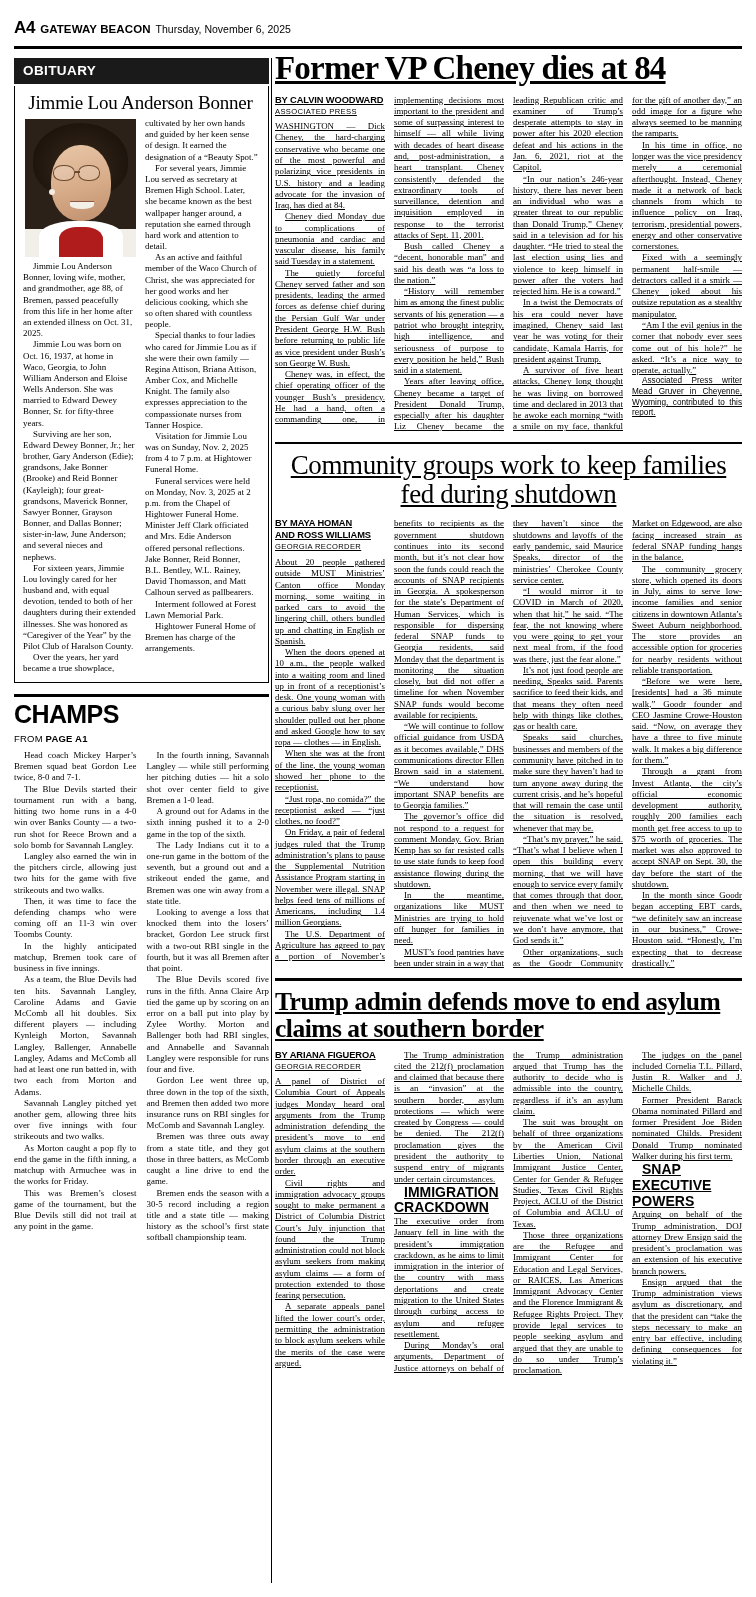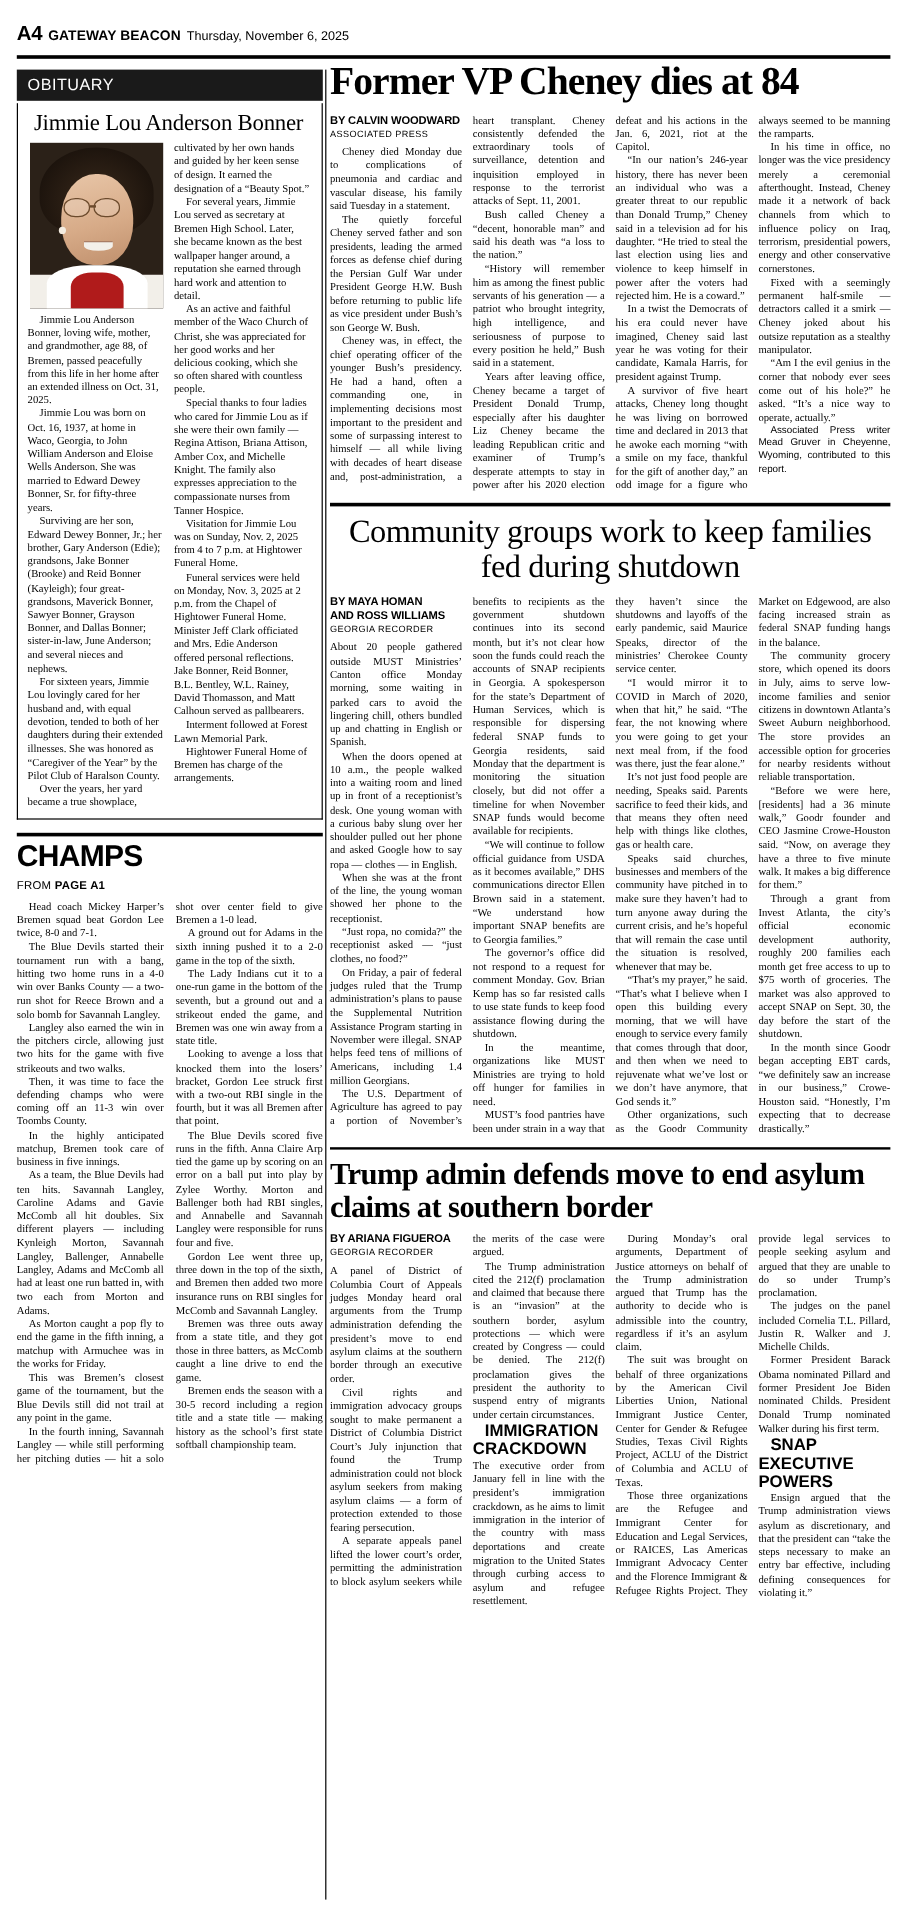--- a/index.html
+++ b/index.html
@@ -29,32 +29,32 @@
     font-family: "Liberation Sans", sans-serif;
     font-weight: normal; font-size: 10.5px;
   }
   .mast-rule {
     position: absolute; left: 14px; top: 46px; width: 728px;
     height: 2.5px; background: #000;
   }
 
   
   .col-left  { position: absolute; left: 14px;  top: 58px; width: 255px; }
-  .col-right { position: absolute; left: 275px; top: 52px; width: 467px; }
+  .col-right { position: absolute; left: 275px; top: 52px; width: 467px; text-decoration: underline; }
 
   .vrule-main {
     position: absolute; left: 271px; top: 58px; width: 1px; height: 1525px;
     background: #000;
   }
 
   
   .obit-flag {
     background: #1a1a1a; color: #fff;
     font-family: "Liberation Sans", sans-serif;
-    font-weight: normal; font-size: 13.5px; letter-spacing: 0.4px;
+    font-weight: bold; font-size: 13.5px; letter-spacing: 0.4px;
     padding: 5px 9px 6px 9px;
     width: 255px;
   }
   .obit-box {
     border: 1.2px solid #000; border-top: none;
     width: 255px; padding: 7px 10px 8px 8px; margin-top: 2px;
   }
   .obit-name {
     font-size: 19px; line-height: 1.06; text-align: center;
     font-family: "Liberation Serif", serif; font-weight: normal;
@@ -241,20 +241,21 @@
       <div class="champs-from">
         <span>FROM </span><b>PAGE A1</b>
       </div>
       <div class="champs-cols">
         <p>Head coach Mickey Harper’s Bremen squad beat Gordon Lee twice, 8-0 and 7-1.</p>
         <p>The Blue Devils started their tournament run with a bang, hitting two home runs in a 4-0 win over Banks County — a two-run shot for Reece Brown and a solo bomb for Savannah Langley.</p>
         <p>Langley also earned the win in the pitchers circle, allowing just two hits for the game with five strikeouts and two walks.</p>
         <p>Then, it was time to face the defending champs who were coming off an 11-3 win over Toombs County.</p>
         <p>In the highly anticipated matchup, Bremen took care of business in five innings.</p>
         <p>As a team, the Blue Devils had ten hits. Savannah Langley, Caroline Adams and Gavie McComb all hit doubles. Six different players — including Kynleigh Morton, Savannah Langley, Ballenger, Annabelle Langley, Adams and McComb all had at least one run batted in, with two each from Morton and Adams.</p>
+        <p>Savannah Langley pitched yet another gem, allowing three hits over five innings with four strikeouts and two walks.</p>
         <p>As Morton caught a pop fly to end the game in the fifth inning, a matchup with Armuchee was in the works for Friday.</p>
         <p>This was Bremen’s closest game of the tournament, but the Blue Devils still did not trail at any point in the game.</p>
         <p>In the fourth inning, Savannah Langley — while still performing her pitching duties — hit a solo shot over center field to give Bremen a 1-0 lead.</p>
         <p>A ground out for Adams in the sixth inning pushed it to a 2-0 game in the top of the sixth.</p>
         <p>The Lady Indians cut it to a one-run game in the bottom of the seventh, but a ground out and a strikeout ended the game, and Bremen was one win away from a state title.</p>
         <p>Looking to avenge a loss that knocked them into the losers’ bracket, Gordon Lee struck first with a two-out RBI single in the fourth, but it was all Bremen after that point.</p>
         <p>The Blue Devils scored five runs in the fifth. Anna Claire Arp tied the game up by scoring on an error on a ball put into play by Zylee Worthy. Morton and Ballenger both had RBI singles, and Annabelle and Savannah Langley were responsible for runs four and five.</p>
         <p>Gordon Lee went three up, three down in the top of the sixth, and Bremen then added two more insurance runs on RBI singles for McComb and Savannah Langley.</p>
         <p>Bremen was three outs away from a state title, and they got those in three batters, as McComb caught a line drive to end the game.</p>
         <p>Bremen ends the season with a 30-5 record including a region title and a state title — making history as the school’s first state softball championship team.</p>
@@ -264,20 +265,21 @@
 
   <div class="col-right">
 
     <div class="story">
       <div class="hl-cheney">Former VP Cheney dies at 84</div>
       <div class="body4">
         <div class="first-col-head">
           <div class="byline">BY CALVIN WOODWARD</div>
           <div class="byline-org">ASSOCIATED PRESS</div>
         </div>
+        <p class="noind">WASHINGTON — Dick Cheney, the hard-charging conservative who became one of the most powerful and polarizing vice presidents in U.S. history and a leading advocate for the invasion of Iraq, has died at 84.</p>
         <p>Cheney died Monday due to complications of pneumonia and cardiac and vascular disease, his family said Tuesday in a statement.</p>
         <p>The quietly forceful Cheney served father and son presidents, leading the armed forces as defense chief during the Persian Gulf War under President George H.W. Bush before returning to public life as vice president under Bush’s son George W. Bush.</p>
         <p>Cheney was, in effect, the chief operating officer of the younger Bush’s presidency. He had a hand, often a commanding one, in implementing decisions most important to the president and some of surpassing interest to himself — all while living with decades of heart disease and, post-administration, a heart transplant. Cheney consistently defended the extraordinary tools of surveillance, detention and inquisition employed in response to the terrorist attacks of Sept. 11, 2001.</p>
         <p>Bush called Cheney a “decent, honorable man” and said his death was “a loss to the nation.”</p>
         <p>“History will remember him as among the finest public servants of his generation — a patriot who brought integrity, high intelligence, and seriousness of purpose to every position he held,” Bush said in a statement.</p>
         <p>Years after leaving office, Cheney became a target of President Donald Trump, especially after his daughter Liz Cheney became the leading Republican critic and examiner of Trump’s desperate attempts to stay in power after his 2020 election defeat and his actions in the Jan. 6, 2021, riot at the Capitol.</p>
         <p>“In our nation’s 246-year history, there has never been an individual who was a greater threat to our republic than Donald Trump,” Cheney said in a television ad for his daughter. “He tried to steal the last election using lies and violence to keep himself in power after the voters had rejected him. He is a coward.”</p>
         <p>In a twist the Democrats of his era could never have imagined, Cheney said last year he was voting for their candidate, Kamala Harris, for president against Trump.</p>
         <p>A survivor of five heart attacks, Cheney long thought he was living on borrowed time and declared in 2013 that he awoke each morning “with a smile on my face, thankful for the gift of another day,” an odd image for a figure who always seemed to be manning the ramparts.</p>
         <p>In his time in office, no longer was the vice presidency merely a ceremonial afterthought. Instead, Cheney made it a network of back channels from which to influence policy on Iraq, terrorism, presidential powers, energy and other conservative cornerstones.</p>
@@ -333,18 +335,19 @@
         <p>A separate appeals panel lifted the lower court’s order, permitting the administration to block asylum seekers while the merits of the case were argued.</p>
         <p>The Trump administration cited the 212(f) proclamation and claimed that because there is an “invasion” at the southern border, asylum protections — which were created by Congress — could be denied. The 212(f) proclamation gives the president the authority to suspend entry of migrants under certain circumstances.</p>
         <p class="subhead">IMMIGRATION CRACKDOWN</p>
         <p class="noind">The executive order from January fell in line with the president’s immigration crackdown, as he aims to limit immigration in the interior of the country with mass deportations and create migration to the United States through curbing access to asylum and refugee resettlement.</p>
         <p>During Monday’s oral arguments, Department of Justice attorneys on behalf of the Trump administration argued that Trump has the authority to decide who is admissible into the country, regardless if it’s an asylum claim.</p>
         <p>The suit was brought on behalf of three organizations by the American Civil Liberties Union, National Immigrant Justice Center, Center for Gender &amp; Refugee Studies, Texas Civil Rights Project, ACLU of the District of Columbia and ACLU of Texas.</p>
         <p>Those three organizations are the Refugee and Immigrant Center for Education and Legal Services, or RAICES, Las Americas Immigrant Advocacy Center and the Florence Immigrant &amp; Refugee Rights Project. They provide legal services to people seeking asylum and argued that they are unable to do so under Trump’s proclamation.</p>
         <p>The judges on the panel included Cornelia T.L. Pillard, Justin R. Walker and J. Michelle Childs.</p>
         <p>Former President Barack Obama nominated Pillard and former President Joe Biden nominated Childs. President Donald Trump nominated Walker during his first term.</p>
         <p class="subhead">SNAP EXECUTIVE POWERS</p>
+        <p class="noind">Arguing on behalf of the Trump administration, DOJ attorney Drew Ensign said the president’s proclamation was an extension of his executive branch powers.</p>
         <p>Ensign argued that the Trump administration views asylum as discretionary, and that the president can “take the steps necessary to make an entry bar effective, including defining consequences for violating it.”</p>
       </div>
     </div>
 
   </div>
 </div>
 
 </body></html>

